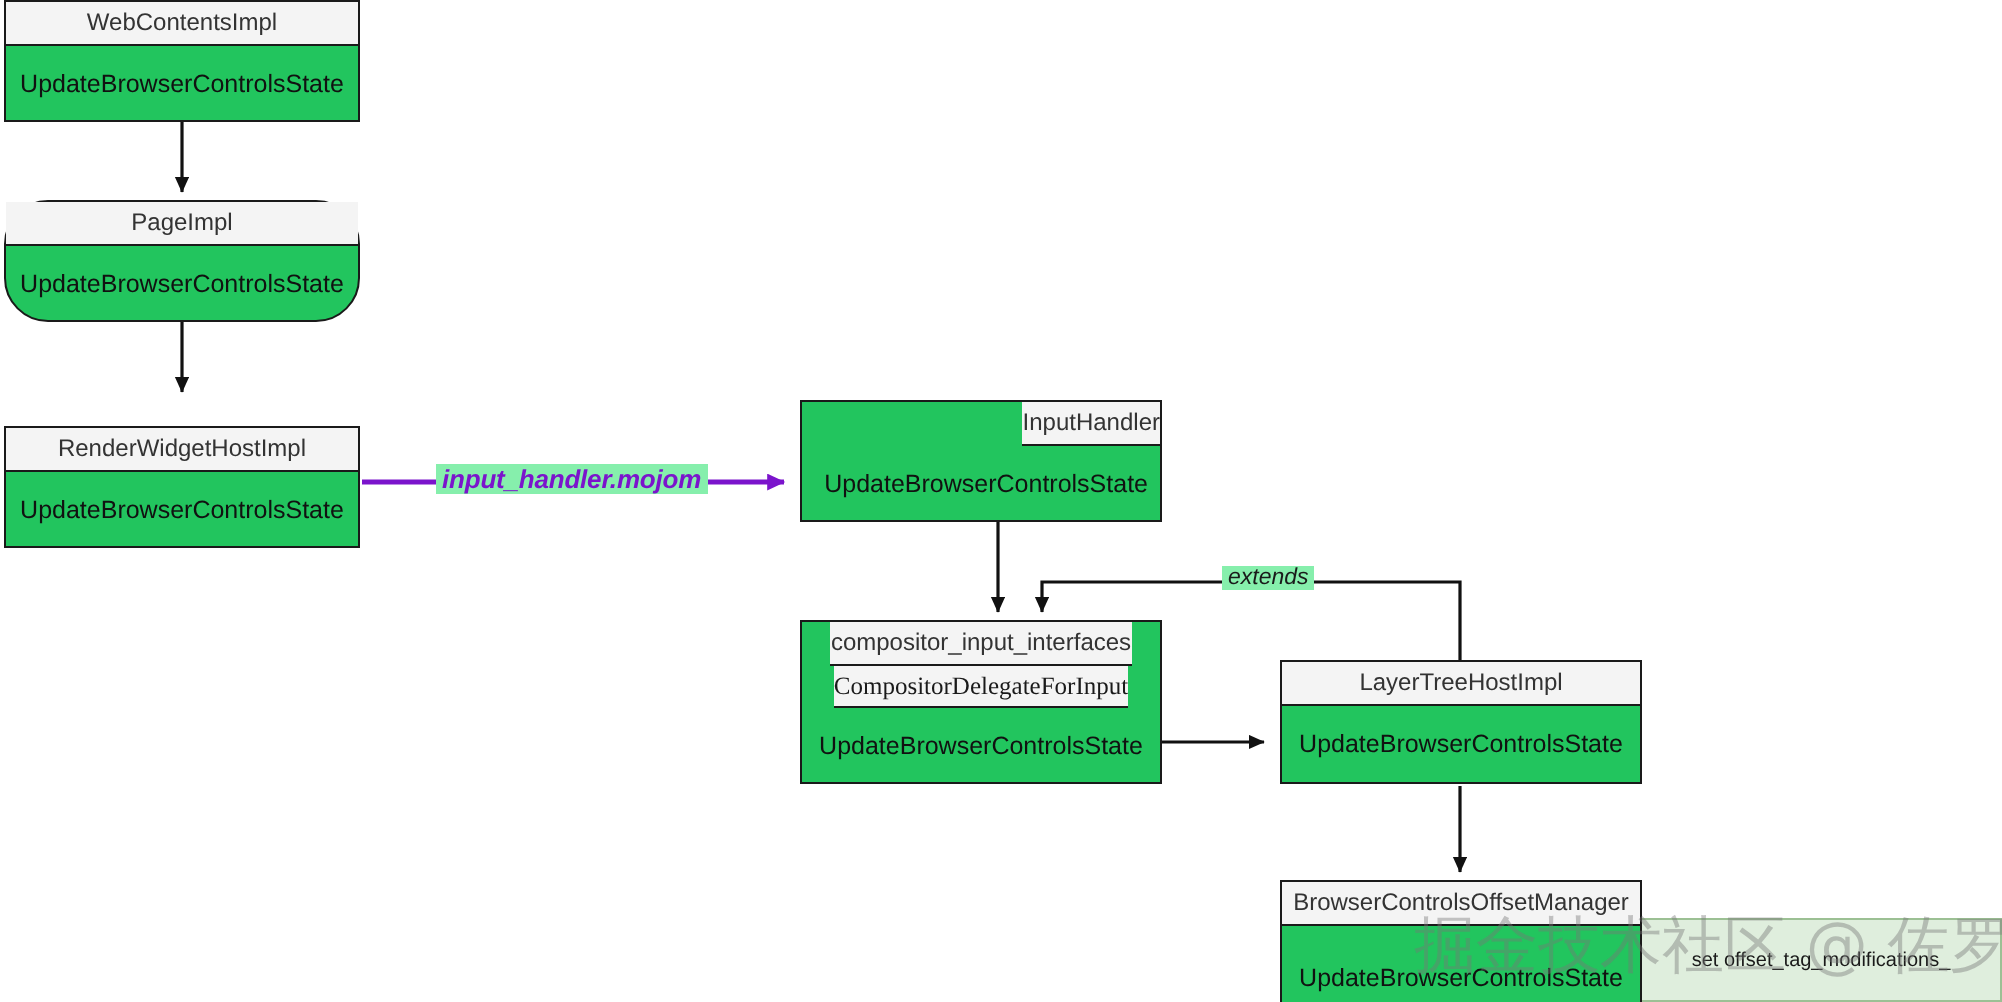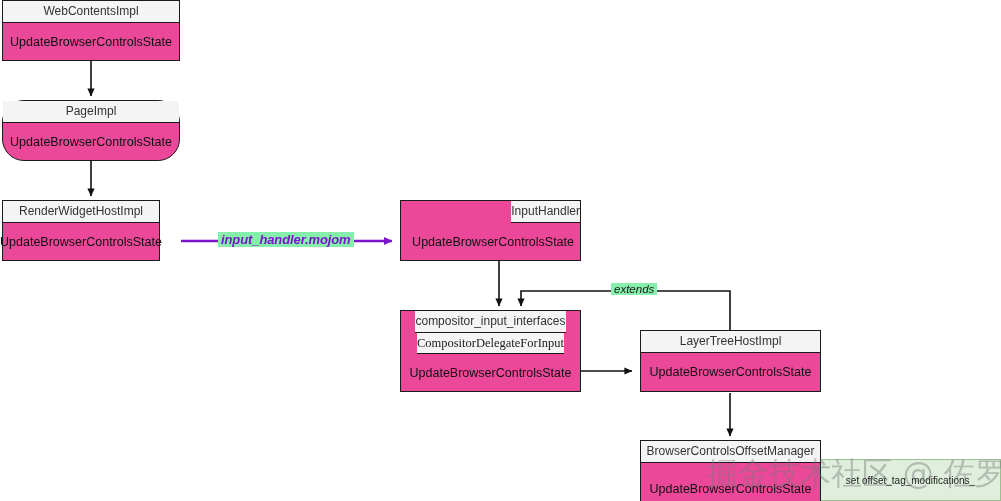--- a/index.html
+++ b/index.html
@@ -26,21 +26,21 @@
     width: 1001px;
     height: 501px;
     pointer-events: none;
   }
 
   
   .node {
     position: absolute;
     box-sizing: border-box;
     border: 1.2px solid #1a1a1a;
-    background: #ec4899;
+    background: #22c55e;
     display: flex;
     flex-direction: column;
     z-index: 2;
   }
   .node .hdr {
     box-sizing: border-box;
     background: #f4f4f4;
     border-bottom: 1.2px solid #1a1a1a;
     color: #333333;
     font-size: 12px;
@@ -160,21 +160,21 @@
   <div class="node" style="left:2px; top:0px; width:178px; height:61px;">
     <div class="hdr">WebContentsImpl</div>
     <div class="body">UpdateBrowserControlsState</div>
   </div>
 
   <div class="node" style="left:2px; top:100px; width:178px; height:61px;border-radius:22px;">
     <div class="hdr">PageImpl</div>
     <div class="body">UpdateBrowserControlsState</div>
   </div>
 
-  <div class="node" style="left:2px; top:200px; width:158px; height:61px;">
+  <div class="node" style="left:2px; top:213px; width:178px; height:61px;">
     <div class="hdr">RenderWidgetHostImpl</div>
     <div class="body">UpdateBrowserControlsState</div>
   </div>
 
   <div class="node" style="left:400px; top:200px; width:181px; height:61px;align-items:flex-end;">
     <div class="hdr">InputHandler</div>
     <div class="body">UpdateBrowserControlsState</div>
   </div>
 
   <div class="node" style="left:400px; top:310px; width:181px; height:82px;align-items:center;">

